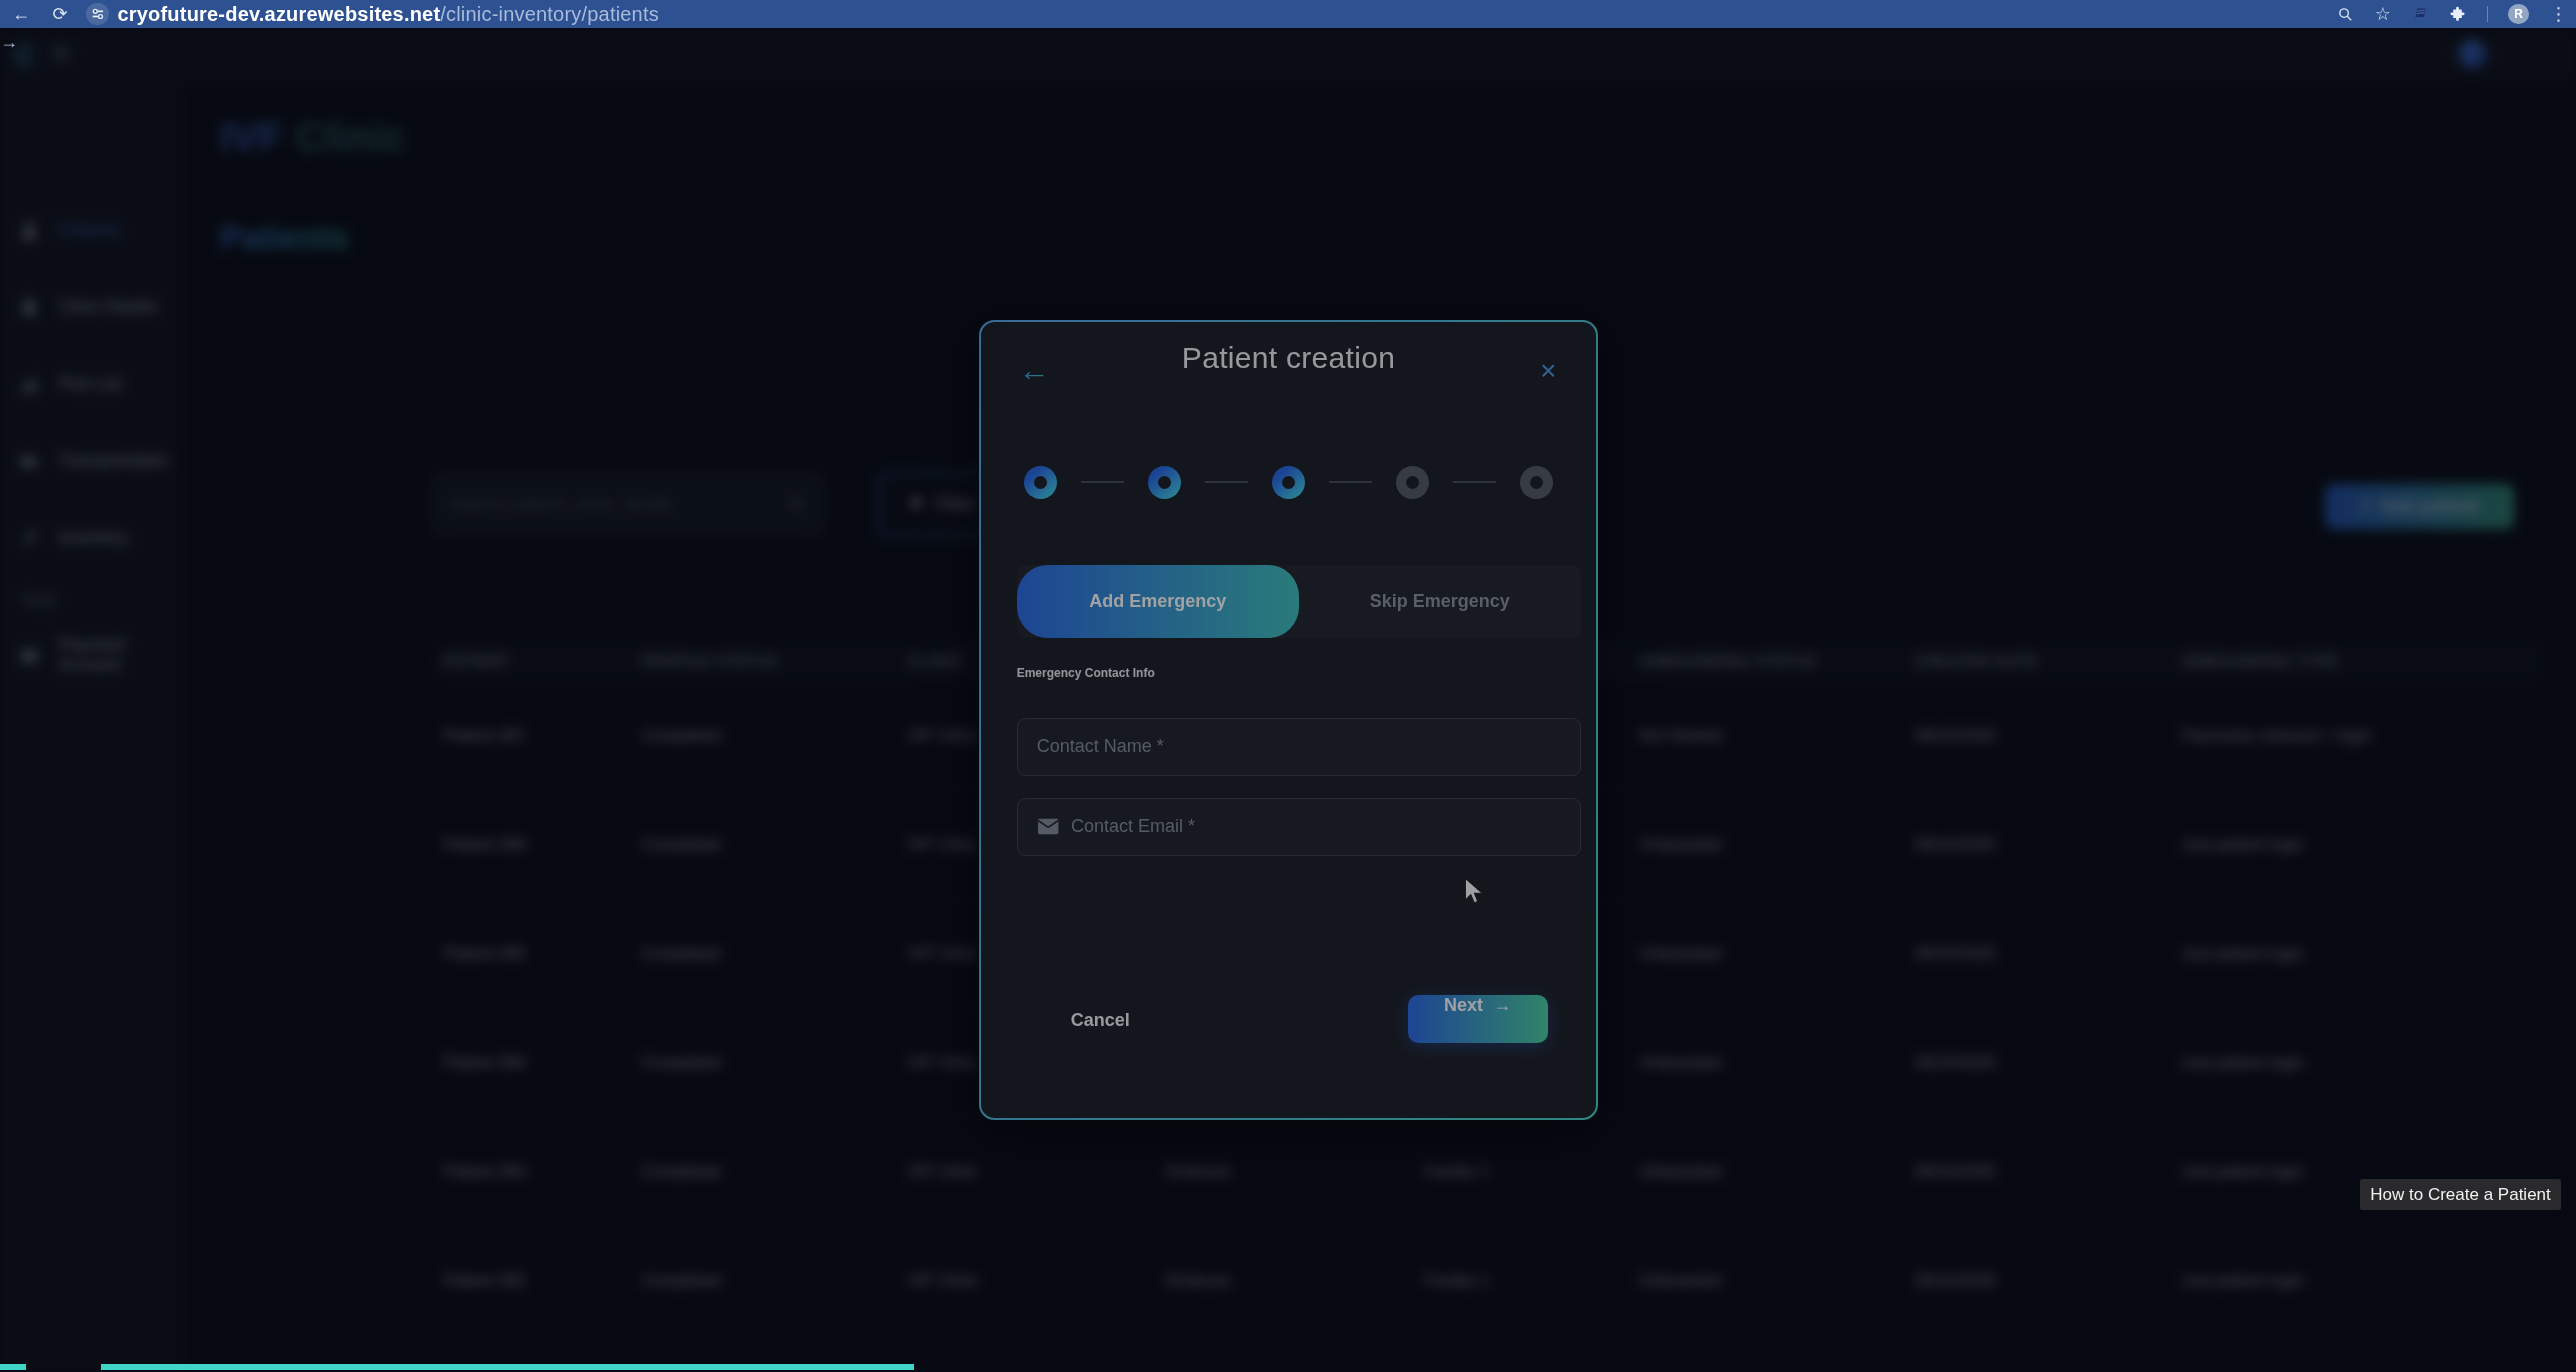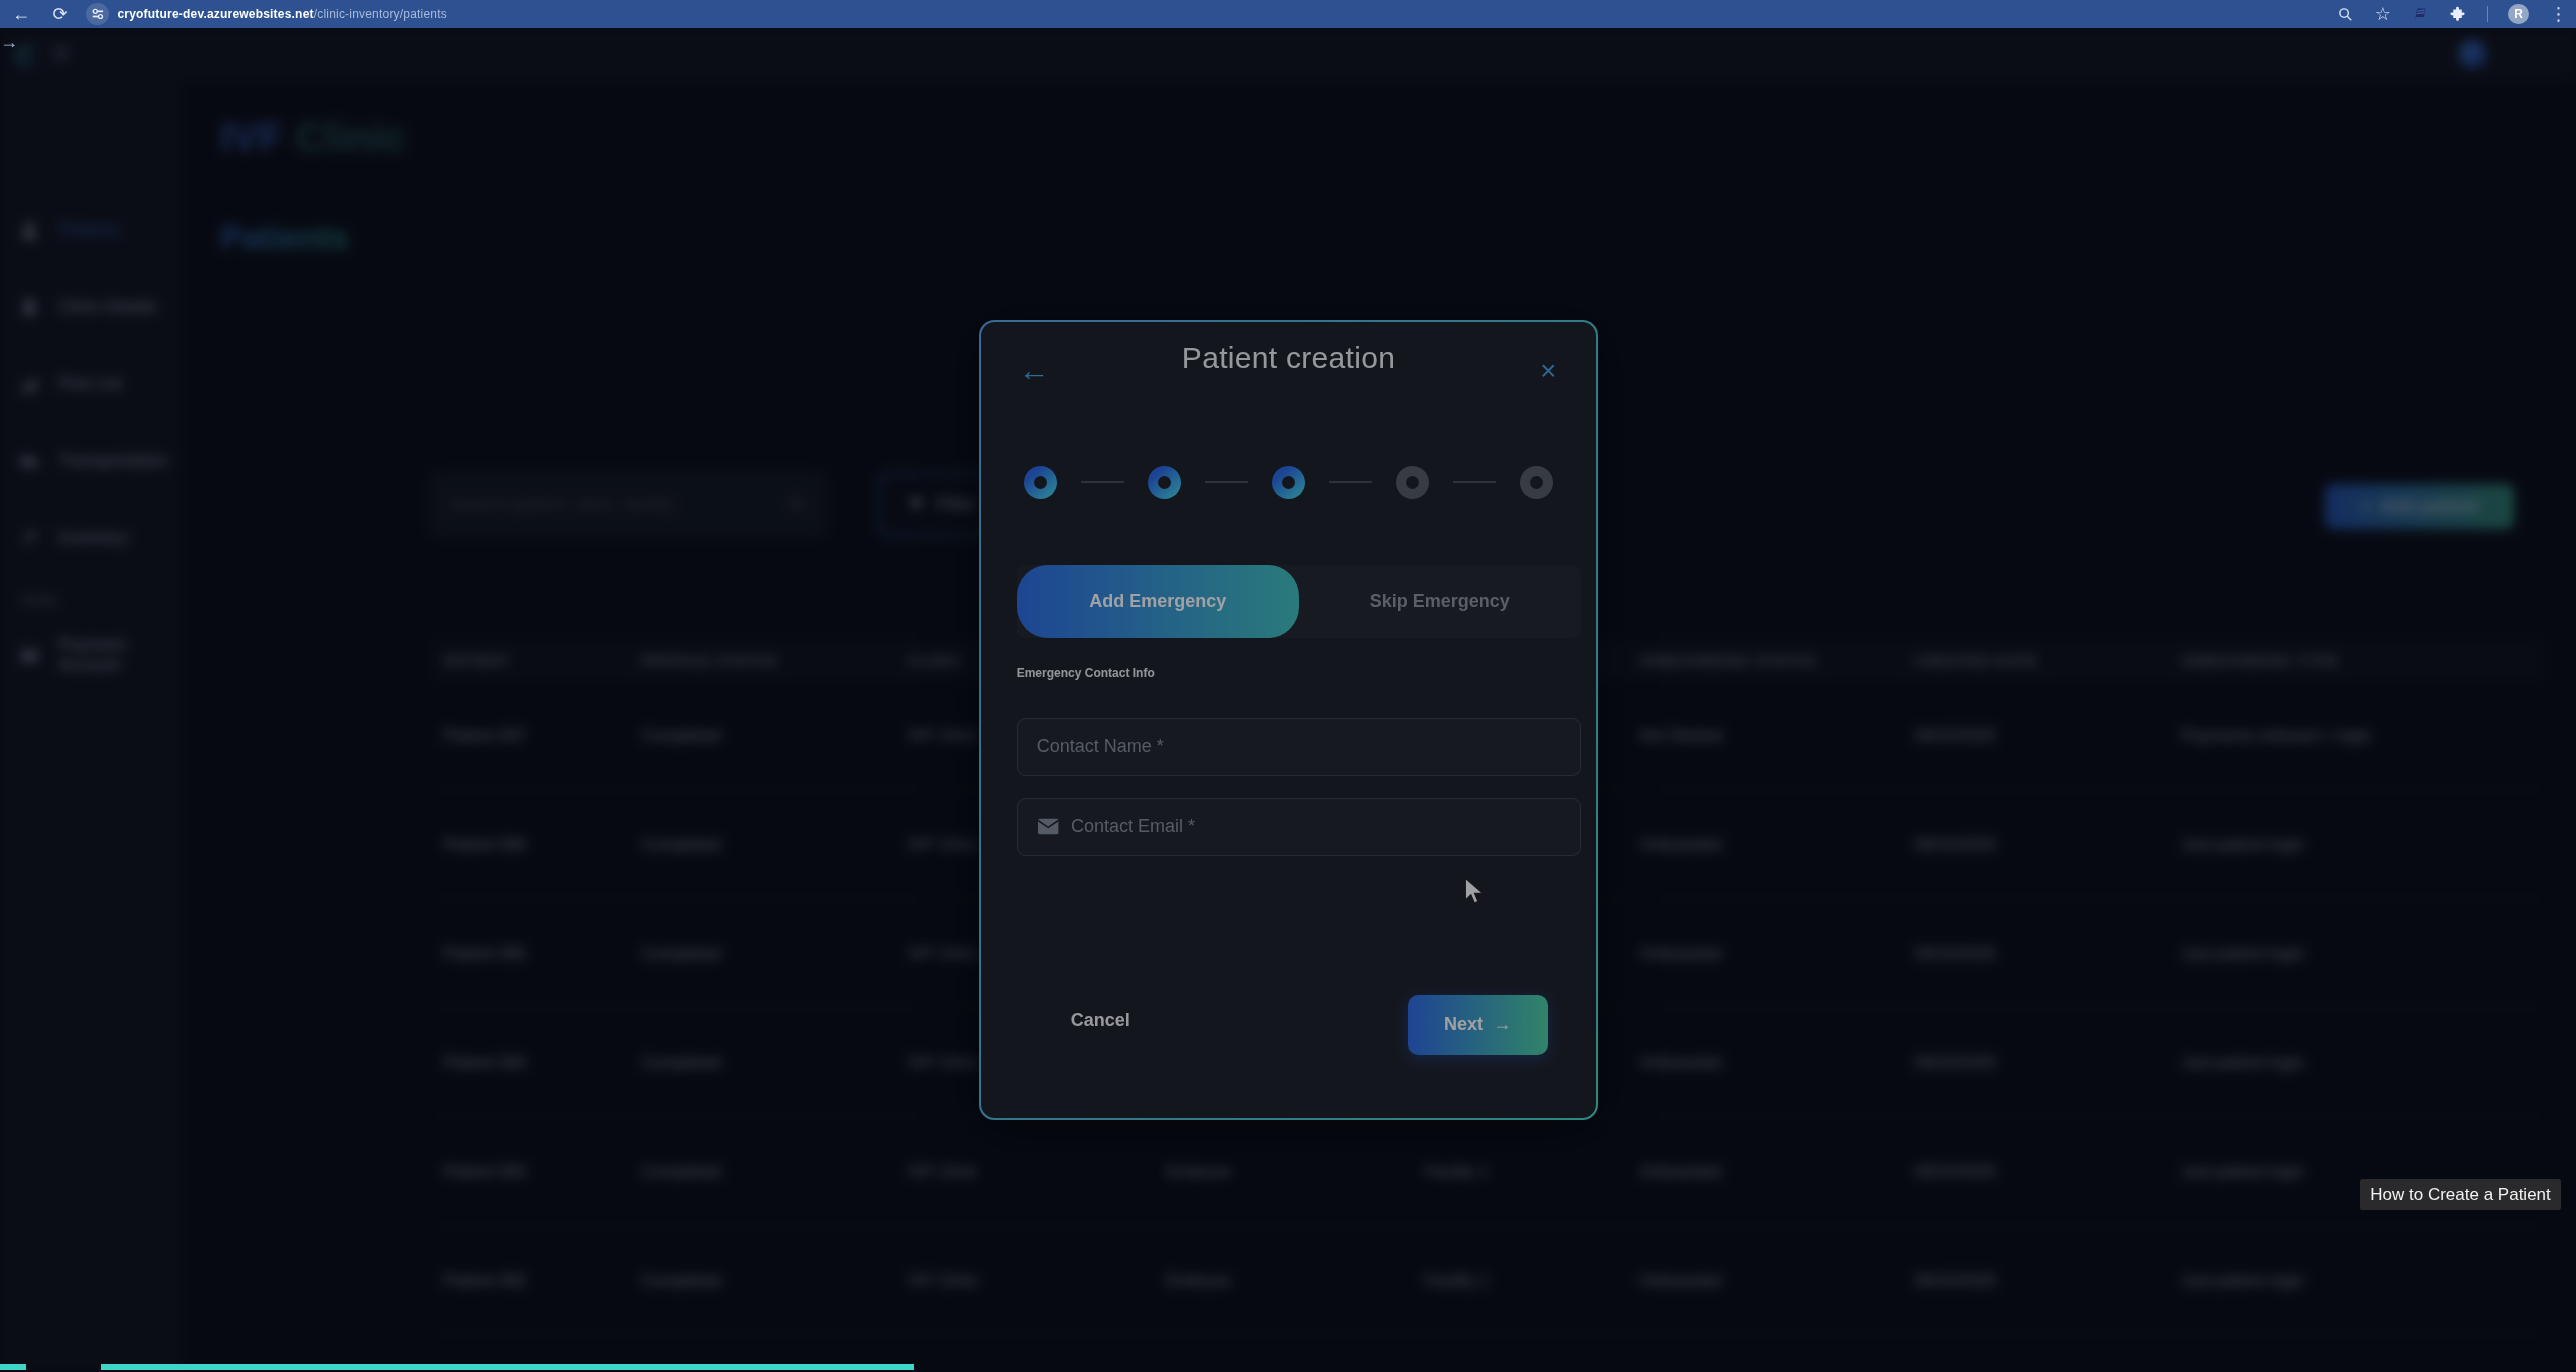--- a/index.html
+++ b/index.html
@@ -7,21 +7,21 @@
               font-family:"Liberation Sans", sans-serif; }
 
   
   .chrome { position:absolute; left:0; top:0; width:2576px; height:28px;
             background:#2d5191; display:flex; align-items:center; z-index:50; }
   .chrome .navgroup { display:flex; align-items:center; gap:22.4px; padding-left:12px; }
   .nav-glyph { color:#d9e2f2; font-size:18px; line-height:28px; cursor:default; }
   .nav-glyph.dim { color:#a8b9d8; }
   .site-chip { width:22.4px; height:22.4px; border-radius:50%; background:rgba(255,255,255,.14);
                display:flex; align-items:center; justify-content:center; margin-left:19px; }
-  .url { margin-left:8.6px; font-size:12px; color:#ffffff; font-weight:700; letter-spacing:0.2px; white-space:nowrap; }
+  .url { margin-left:8.6px; font-size:20px; color:#ffffff; font-weight:700; letter-spacing:0.2px; white-space:nowrap; }
   .url .path { color:#a9bbdd; font-weight:400; }
   .chrome-right { position:absolute; right:8.6px; top:0; height:28px; display:flex; align-items:center; gap:20.6px; }
   .chrome-sep { width:0.9px; height:15.5px; background:#6a87b4; }
   .chrome-avatar { width:20.6px; height:20.6px; border-radius:50%; background:#93a7c4; color:#ffffff;
                    font-size:12px; font-weight:700; display:flex; align-items:center; justify-content:center; }
 
   
   .bg-app { position:absolute; left:0; top:28px; width:2576px; height:1344px;
             filter:blur(6px); }
   .app-header { position:absolute; left:0; top:0; width:2576px; height:53px; background:#141822; }
@@ -99,23 +99,23 @@
   .m-section { position:absolute; left:36px; top:344px; color:#e8ebee; font-size:12px; font-weight:700; }
 
   .m-input { position:absolute; left:36px; width:564px; height:58px; border-radius:8.6px;
              background:#22252c; border:0.9px solid #3c424c; display:flex; align-items:center; padding:0 19px; gap:12px; }
   .m-input input { flex:1; background:transparent; border:none; outline:none;
                    color:#d5dae2; font-size:18px; font-family:"Liberation Sans", sans-serif; }
   .m-input input::placeholder { color:#878e99; opacity:1; }
 
   .m-cancel { position:absolute; left:90px; top:688px; background:none; border:none;
               color:#f0f2f4; font-size:18px; font-weight:700; font-family:"Liberation Sans", sans-serif; }
-  .m-next { position:absolute; left:427px; top:673px; width:140px; height:60px; border:none; border-radius:10.3px;
+  .m-next { position:absolute; left:427px; top:673px; width:140px; height:48px; border:none; border-radius:10.3px;
             background:linear-gradient(90deg,#2e6ae4,#4cd0a0); color:#ffffff; font-size:18px; font-weight:700;
-            display:flex; align-items:center; justify-content:center; gap:10.3px;
+            display:flex; justify-content:center; gap:10.3px;
             font-family:"Liberation Sans", sans-serif; box-shadow:0 3.4px 15.5px rgba(46,106,228,.35); }
 
   .cursor { position:absolute; left:1462px; top:877px; z-index:40; }
 
   .tooltip { position:absolute; left:2360px; top:1179px; height:31px; z-index:70;
              background:#2a2a2d; color:#f2f2f2; font-size:17px; display:flex; align-items:center;
              padding:0 10.3px; border-radius:2.6px; white-space:nowrap; }
 </style>
 </head>
 <body>

